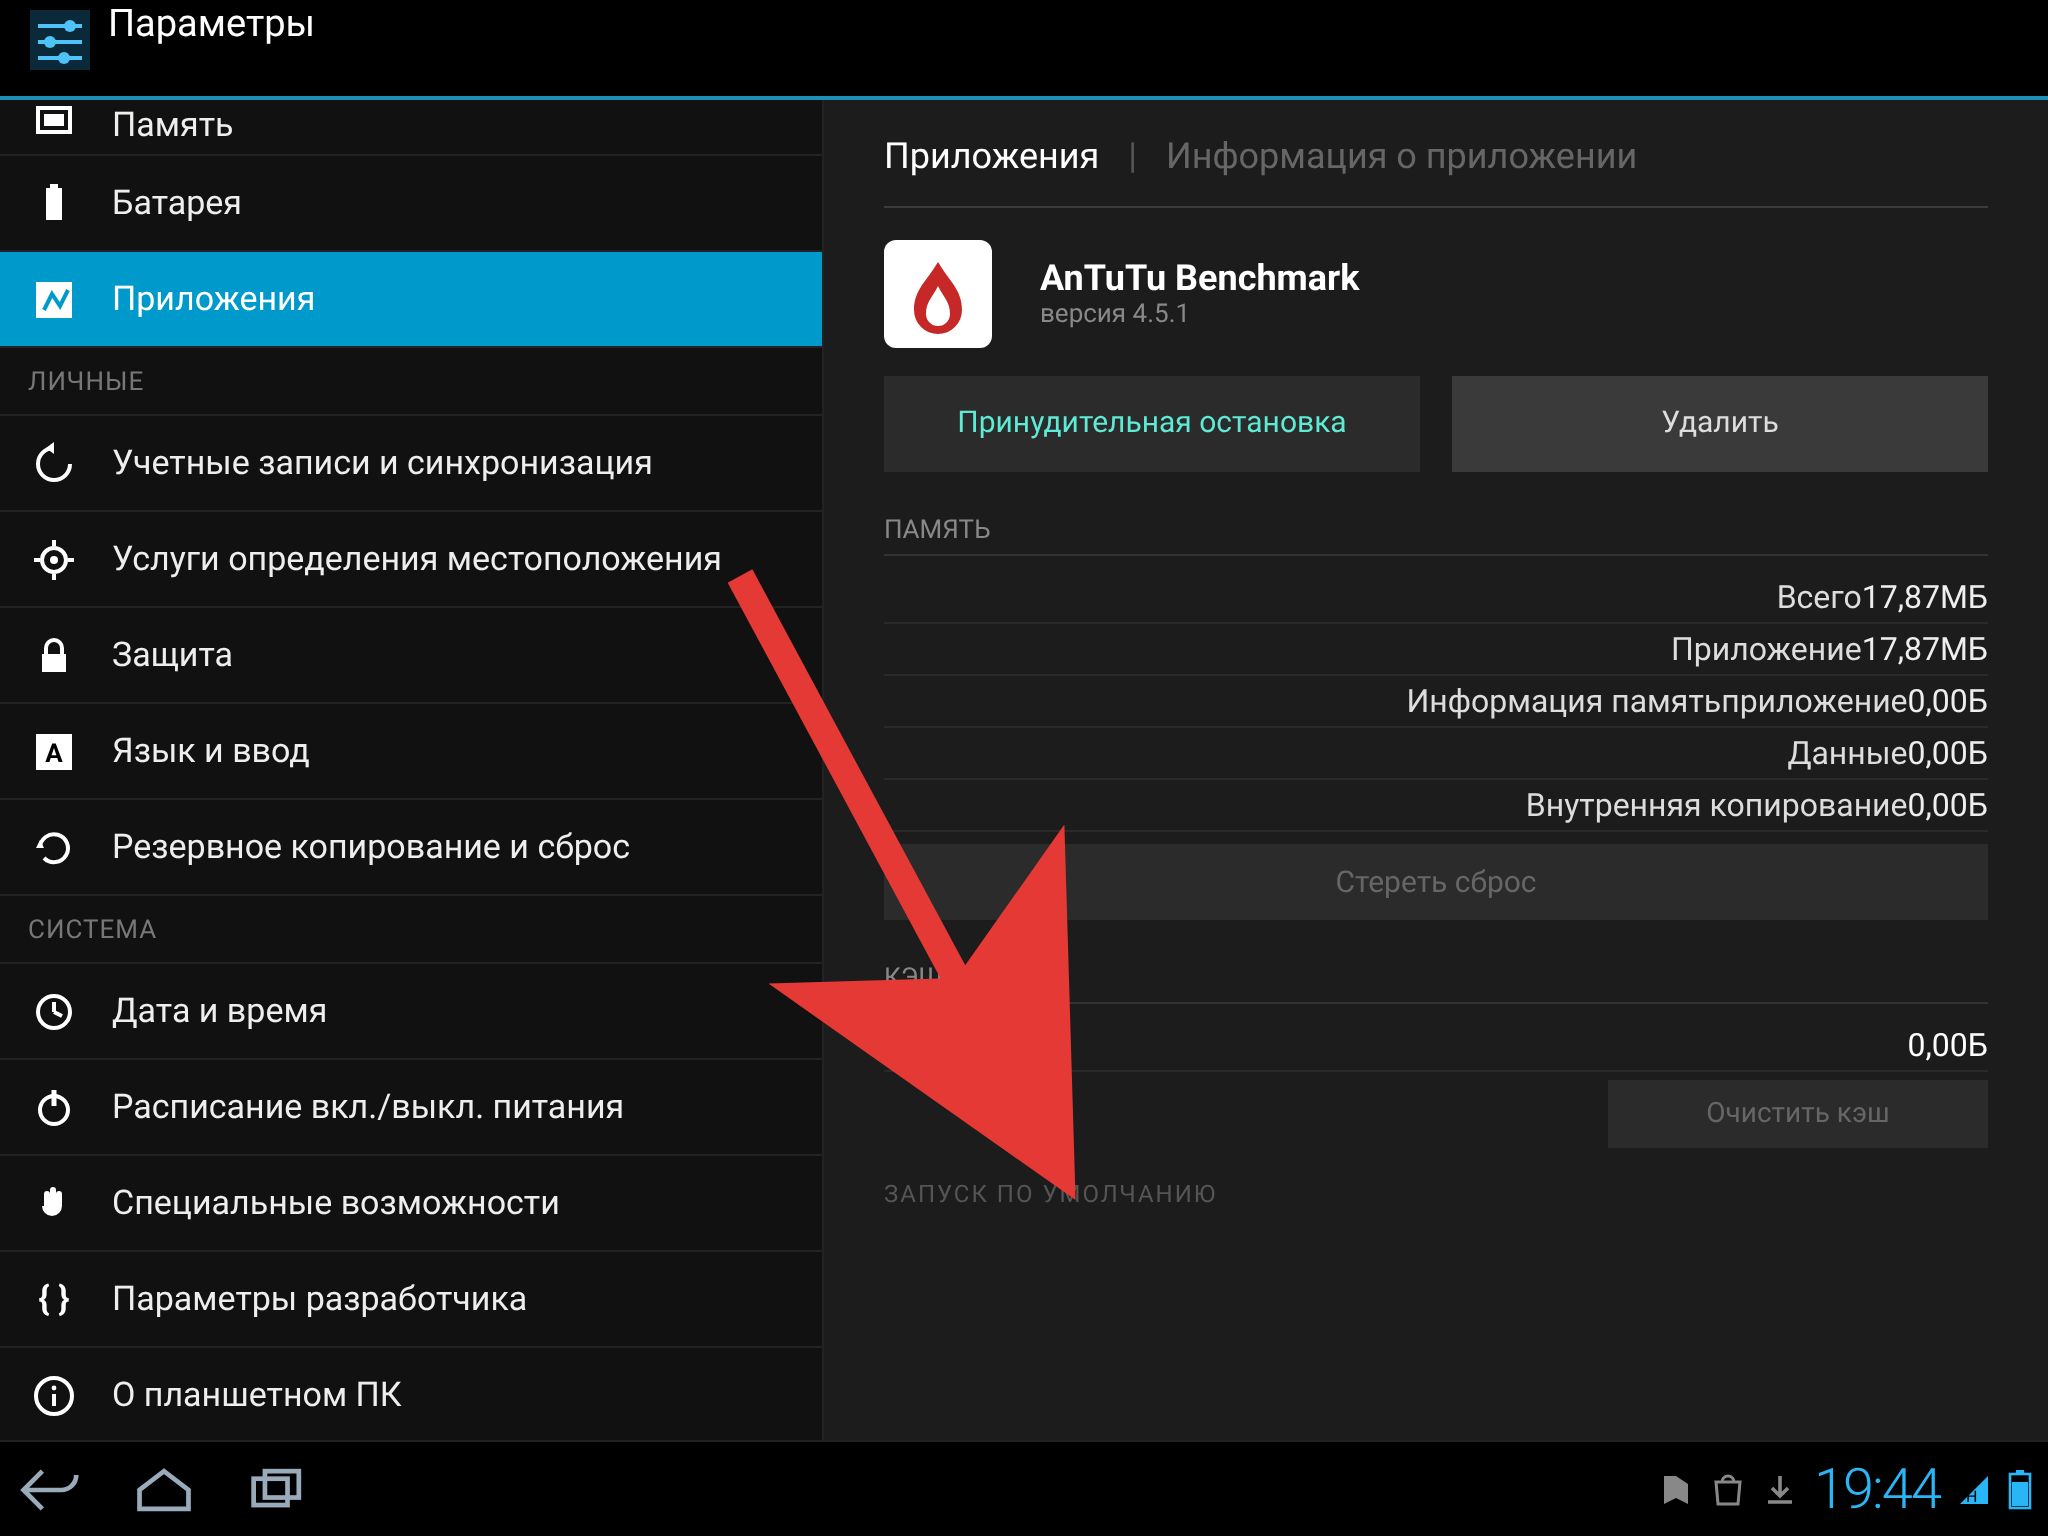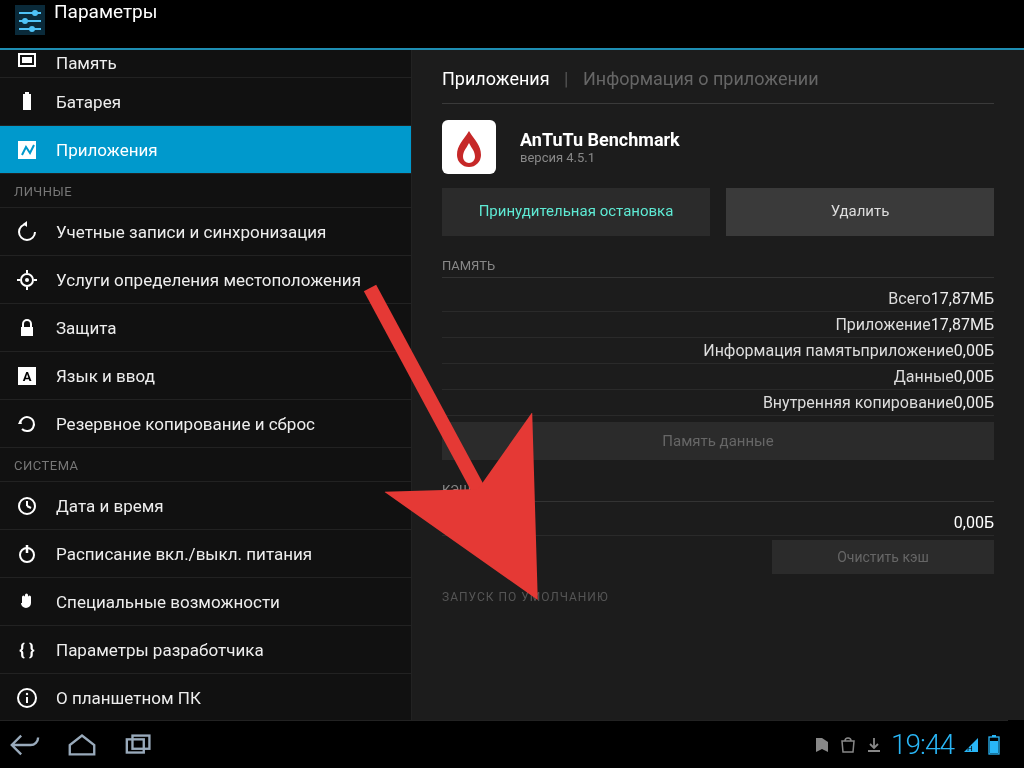--- a/index.html
+++ b/index.html
@@ -45,26 +45,26 @@
 
   .kv-list{margin-bottom:6px;}
   .kv{display:flex;justify-content:flex-end;font-size:16px;padding:3px 0;border-bottom:1px solid #2a2a2a;}
   .kv span:first-child{color:#ddd;}
   .kv span:last-child{color:#eee;}
 
   .btn-wide{height:38px;display:flex;align-items:center;justify-content:center;background:#2b2b2b;color:#666;font-size:15px;margin-bottom:8px;}
 
   .cache-row{display:flex;justify-content:space-between;align-items:center;margin-bottom:6px;}
   .cache-row .kv2{flex:1;display:flex;justify-content:space-between;border-bottom:1px solid #2a2a2a;padding:3px 0;font-size:16px;}
-  .cache-btn{width:222px;height:34px;display:flex;align-items:center;justify-content:center;background:#2b2b2b;color:#666;font-size:14px;margin-left:4px;margin-top:-2px;}
+  .cache-btn{width:190px;height:34px;display:flex;align-items:center;justify-content:center;background:#2b2b2b;color:#666;font-size:14px;margin-left:4px;margin-top:-2px;}
 
   .cutoff{font-size:12px;color:#555;margin-top:16px;letter-spacing:1px;}
 
   
-  .navbar { position:absolute; bottom:0; left:0; right:16px; height: 48px; background: #000; display:flex; align-items:center; padding:0 8px; border-top:1px solid #222;}
+  .navbar { position:absolute; bottom:0; left:0; right:0; height: 48px; background: #000; display:flex; align-items:center; padding:0 8px; border-top:1px solid #222;}
   .nav-left{display:flex;gap:26px;align-items:center;}
   .nav-right{margin-left:auto;display:flex;align-items:center;gap:8px;}
   .nav-icon{width:32px;height:32px;color:#9aa;display:flex;align-items:center;justify-content:center;}
   .clock{color:#29b6f6;font-size:28px;letter-spacing:-1px;font-weight:300;}
   .small-ico{color:#888;font-size:16px;}
 
   
   .arrow-svg{position:absolute;top:48px;left:0;pointer-events:none;z-index:50;}
 
   
@@ -262,21 +262,21 @@
       <div class="kv">
             <span>Данные</span>
             <span>0,00Б</span>
           </div>
       <div class="kv">
             <span>Внутренняя копирование</span>
             <span>0,00Б</span>
           </div>
     </div>
 
-    <div class="btn-wide">Память данные</div>
+    <div class="btn-wide">Стереть сброс</div>
 
     <div style="height:14px;"></div>
     <div class="section-title">КЭШ</div>
     <div class="section-hr"></div>
     <div class="cache-row">
       <div class="kv2">
         <span>Кэш</span>
         <span>0,00Б</span>
       </div>
     </div>

